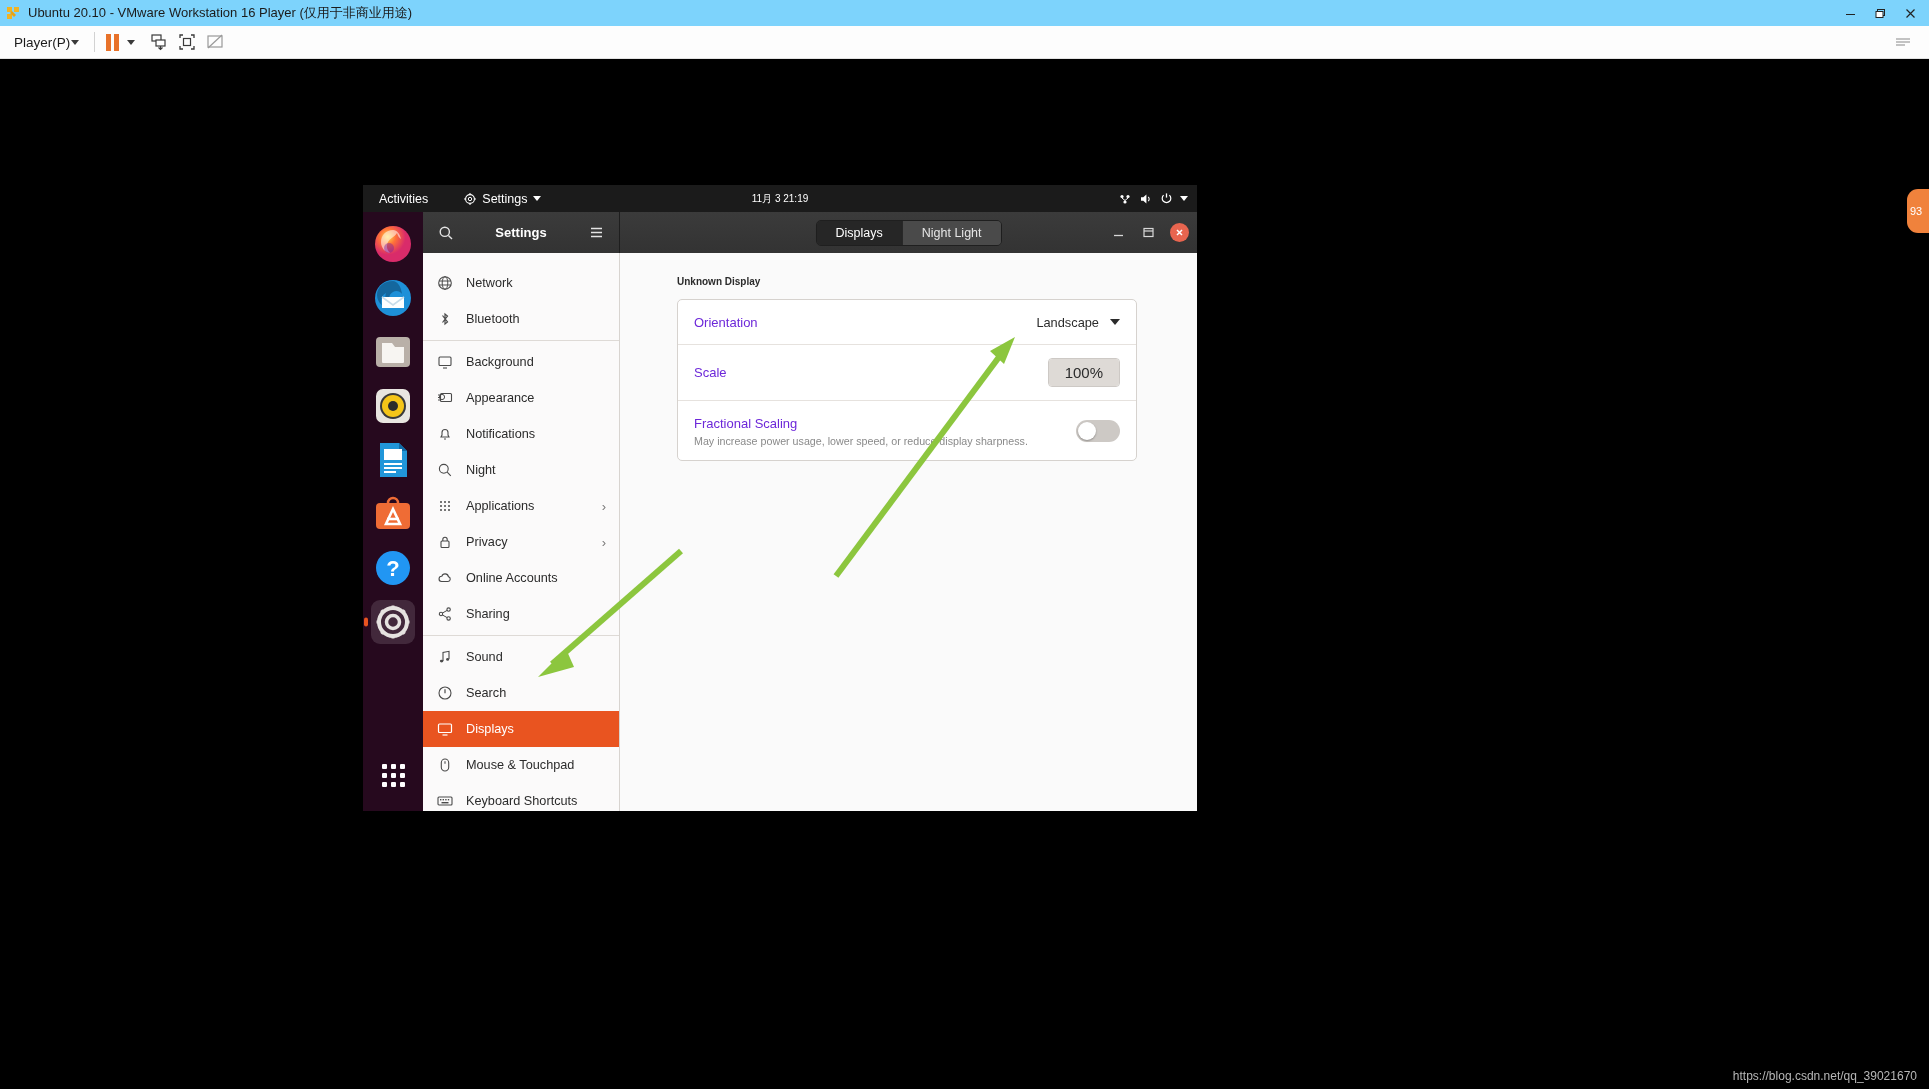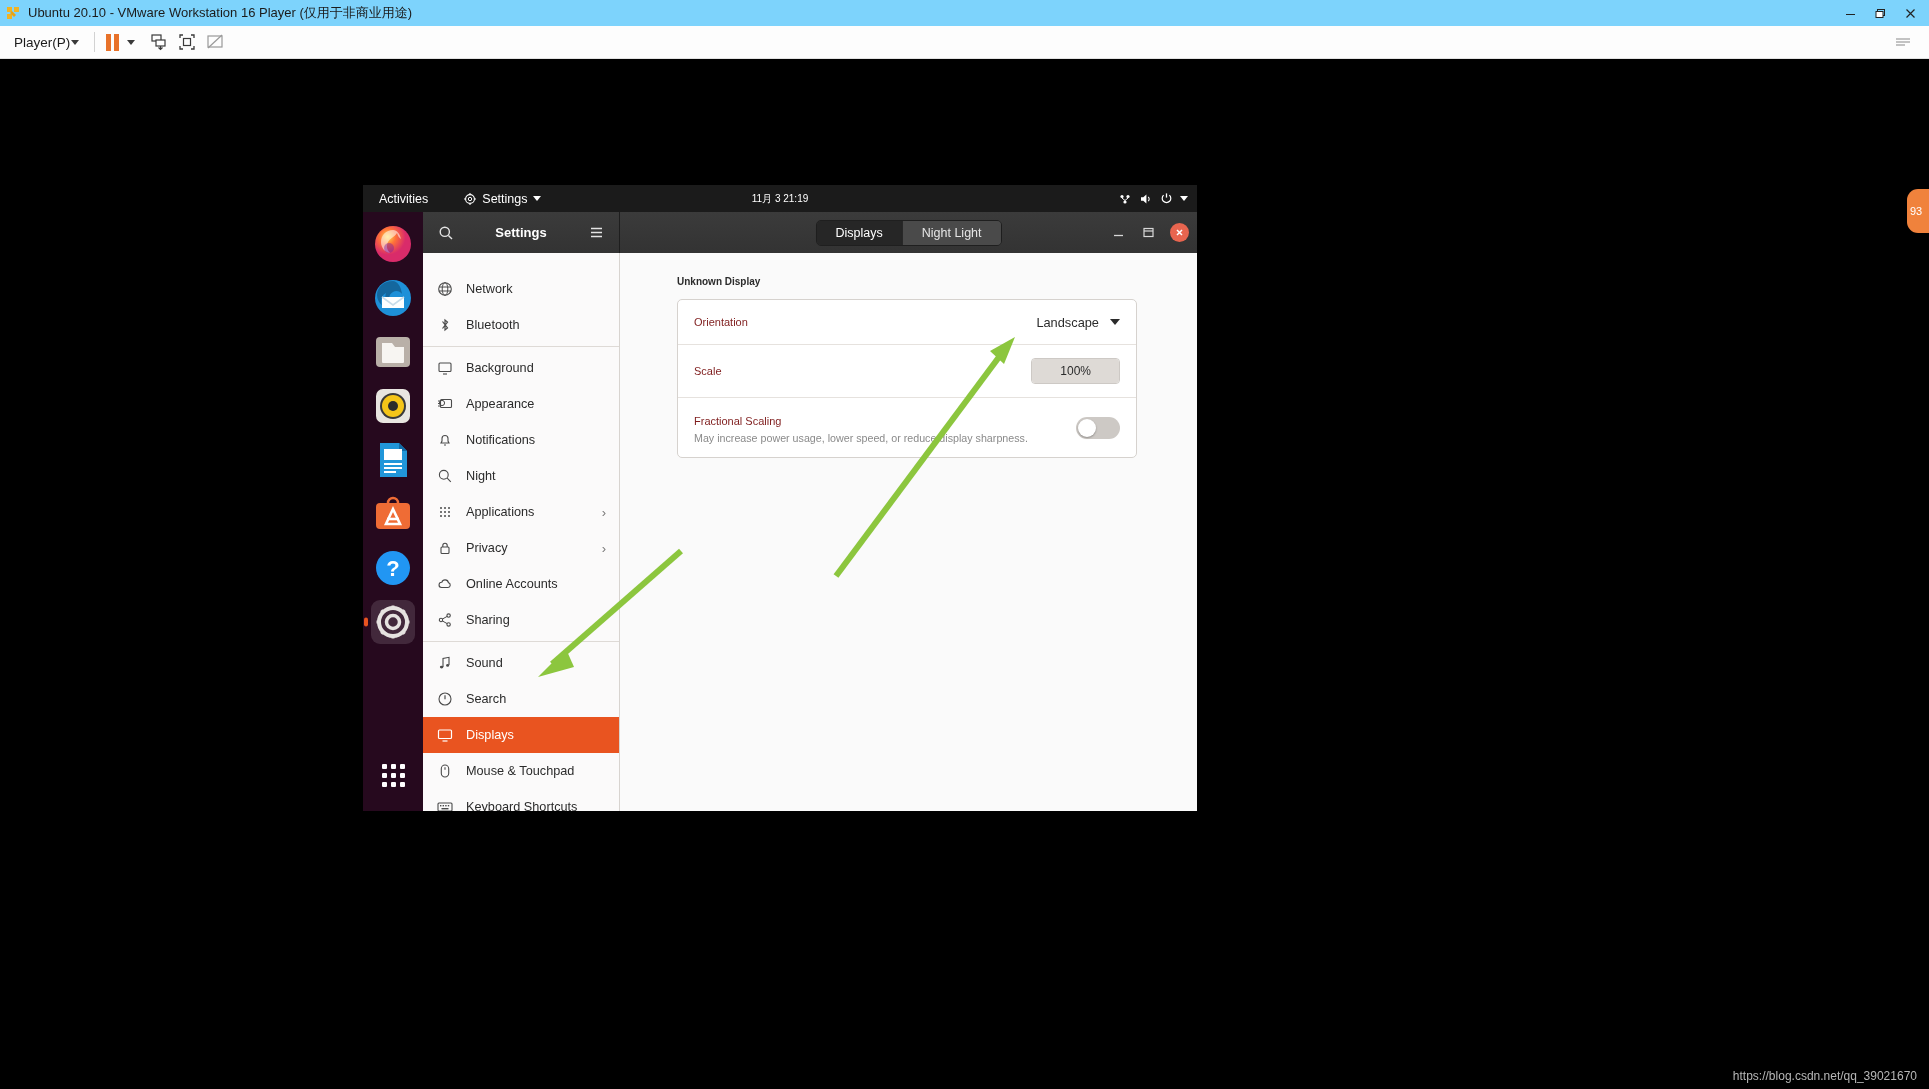--- a/index.html
+++ b/index.html
@@ -134,21 +134,21 @@
   .wc-close {
     width:19px; height:19px; border-radius:50%; background:#e8654f;
     display:flex; align-items:center; justify-content:center; cursor:default;
   }
 
   .sw-body { flex:1 1 auto; display:flex; min-height:0; }
 
   
   .sw-sidebar {
     width:197px; flex:0 0 197px; background:#fbfafa;
-    border-right:1px solid #d8d4d0; overflow:hidden; padding-top:18px;
+    border-right:1px solid #d8d4d0; overflow:hidden; padding-top:12px;
   }
   .side-item {
     display:flex; align-items:center; gap:13px; padding:9px 13px;
     font-size:12.7px; color:#2b2b2b; cursor:default; position:relative; min-height:36px;
   }
   .side-item .s-ico { width:17px; height:17px; flex:0 0 17px; display:flex; align-items:center; justify-content:center; }
   .side-item .s-lbl { flex:1 1 auto; white-space:nowrap; overflow:hidden; }
   .side-item .s-arrow { color:#7a7a7a; font-size:13px; }
   .side-item.selected { background:#e95420; color:#ffffff; }
   .side-sep { height:1px; background:#dedad6; margin:3px 0; }
@@ -157,32 +157,32 @@
   .sw-main { flex:1 1 auto; background:#fafafa; padding:23px 60px 0 57px; overflow:hidden; position:relative; }
   .display-name { font-size:10px; font-weight:bold; color:#2b2b2b; margin-bottom:12px; }
   .pref-card {
     background:#ffffff; border:1px solid #d6d2ce; border-radius:5px; overflow:visible;
   }
   .pref-row {
     display:flex; align-items:center; justify-content:space-between;
     padding:13px 16px; border-bottom:1px solid #e6e2de; min-height:45px; position:relative;
   }
   .pref-row:last-child { border-bottom:none; }
-  .pref-label { font-size:11px; color:#7f1d1d; }
+  .pref-label { font-size:13px; color:#6d28d9; }
   .pref-sub { font-size:10.7px; color:#8a8a8a; margin-top:3px; }
   .pref-value {
     display:flex; align-items:center; gap:11px; font-size:12.8px; color:#2b2b2b; cursor:default;
   }
   .pref-value .caret-dd {
     width:0; height:0; border-left:5px solid transparent; border-right:5px solid transparent;
     border-top:6px solid #2b2b2b;
   }
   .scale-btns { display:flex; border:1px solid #cdc9c5; border-radius:4px; overflow:hidden; }
   .scale-btn {
-    padding:5px 28px; font-size:12px; background:#f2f0ee; color:#2b2b2b;
+    padding:5px 16px; font-size:15px; background:#f2f0ee; color:#2b2b2b;
     border-right:1px solid #cdc9c5; cursor:default;
   }
   .scale-btn:last-child { border-right:none; }
   .scale-btn.active { background:#dedad6; }
   .toggle-sw {
     width:44px; height:22px; border-radius:11px; background:#cdc9c5; position:relative; cursor:default;
   }
   .toggle-sw::after {
     content:""; position:absolute; left:2px; top:2px; width:18px; height:18px;
     border-radius:50%; background:#ffffff; box-shadow:0 1px 2px rgba(0,0,0,.3);

